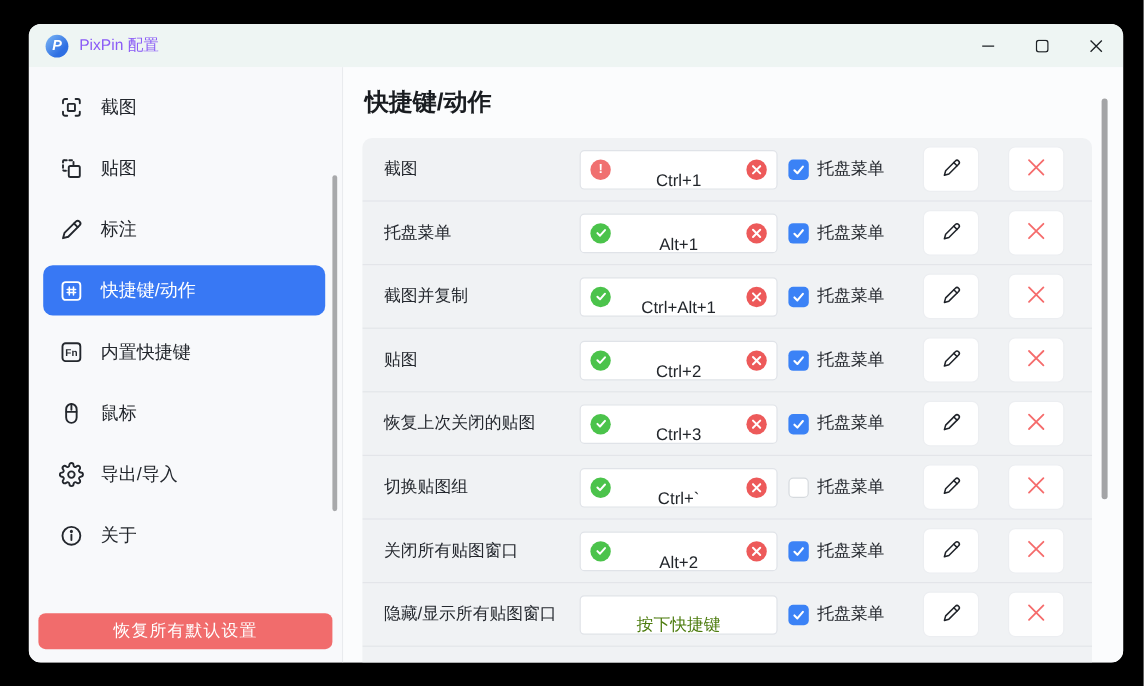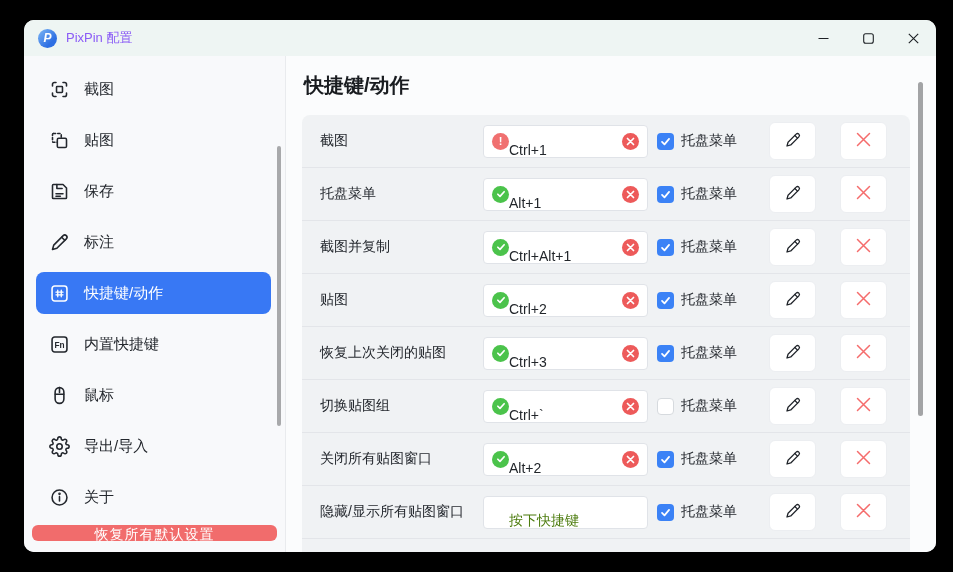--- a/index.html
+++ b/index.html
@@ -40,21 +40,21 @@
     color:#23272d;font-size:15px;cursor:default;
   }
   .sb-item.selected{background:#3878f4;color:#fff;}
   .sb-icon{width:22px;height:22px;display:flex;align-items:flex-end;justify-content:center;flex:0 0 22px;}
   .sb-icon svg{display:block;}
   .sb-scroll{
     position:absolute;left:253px;top:90px;width:4px;height:280px;
     background:#a8a9ab;border-radius:2px;
   }
   .reset-btn{
-    position:absolute;left:8px;right:8px;bottom:11px;height:16px;
+    position:absolute;left:8px;right:8px;bottom:11px;height:30px;
     background:#f16c6c;color:#fff;border:none;border-radius:6px;
     font-size:14px;font-family:inherit;letter-spacing:1px;cursor:default;
   }
   
   .content{
     flex:1;display:flex;flex-direction:column;min-width:0;
     padding:12px 26px 0 16px;position:relative;box-sizing:border-box;background:#fbfcfd;
   }
   .content h1{
     margin:4px 0 16px 2px;font-size:20px;font-weight:600;color:#191c20;
@@ -66,21 +66,21 @@
     height:53px;display:flex;align-items:center;
     padding:0 23px 0 18px;box-sizing:border-box;
     border-bottom:1px solid #e3e5e9;
   }
   .row-label{width:163px;flex:0 0 163px;font-size:14px;color:#24282e;}
   .hk-input{
     width:165px;flex:0 0 165px;height:33px;background:#fff;
     border:1px solid #e0e3e8;border-radius:4px;box-sizing:border-box;
     display:flex;align-items:center;padding:0 8px;
   }
-  .hk-text{flex:1;text-align:left;font-size:14px;color:#22262b;margin-top:17px;}
+  .hk-text{flex:1;text-align:center;font-size:14px;color:#22262b;margin-top:17px;}
   .hk-input.empty .hk-text{color:#4d7c0f;}
   .circ{
     width:17px;height:17px;border-radius:50%;flex:0 0 17px;
     display:flex;align-items:center;justify-content:center;
   }
   .circ.ok{background:#4bc34b;}
   .circ.error{background:#f07070;}
   .circ.clear{background:#ed5a5a;}
   .circ.error::before{content:"!";color:#fff;font-size:11px;font-weight:bold;line-height:1;}
   .circ.hidden{visibility:hidden;}
@@ -149,31 +149,20 @@
   <div class="sb-item">
     <span class="sb-icon">
               <svg width="21" height="21" viewBox="0 0 24 24" fill="none" stroke="currentColor" stroke-width="1.8" stroke-linecap="round" stroke-linejoin="round">
                 <rect x="4" y="4" width="10" height="10" rx="1" stroke-dasharray="2.6 2.4"></rect>
                 <rect x="9.5" y="9.5" width="10.5" height="10.5" rx="1.5" fill="#f8f9fb"></rect>
               </svg>
             </span>
     <span class="sb-label">贴图</span>
   </div>
 
-  <div class="sb-item">
-    <span class="sb-icon">
-              <svg width="21" height="21" viewBox="0 0 24 24" fill="none" stroke="currentColor" stroke-width="1.8" stroke-linecap="round" stroke-linejoin="round">
-                <path d="M5 4h11l4 4v11a1 1 0 0 1-1 1H5a1 1 0 0 1-1-1V5a1 1 0 0 1 1-1z"></path>
-                <path d="M9 4v4.5h6"></path>
-                <path d="M8 14.5h8"></path>
-                <path d="M8 17.5h5"></path>
-              </svg>
-            </span>
-    <span class="sb-label">保存</span>
-  </div>
 
   <div class="sb-item">
     <span class="sb-icon">
               <svg width="21" height="21" viewBox="0 0 24 24" fill="none" stroke="currentColor" stroke-width="1.8" stroke-linecap="round" stroke-linejoin="round">
                 <path d="M4 20l1.4-5L16.2 4.2a2.5 2.5 0 0 1 3.6 3.6L9 18.6 4 20z"></path>
                 <path d="M14.5 6l3.5 3.5"></path>
               </svg>
             </span>
     <span class="sb-label">标注</span>
   </div>

